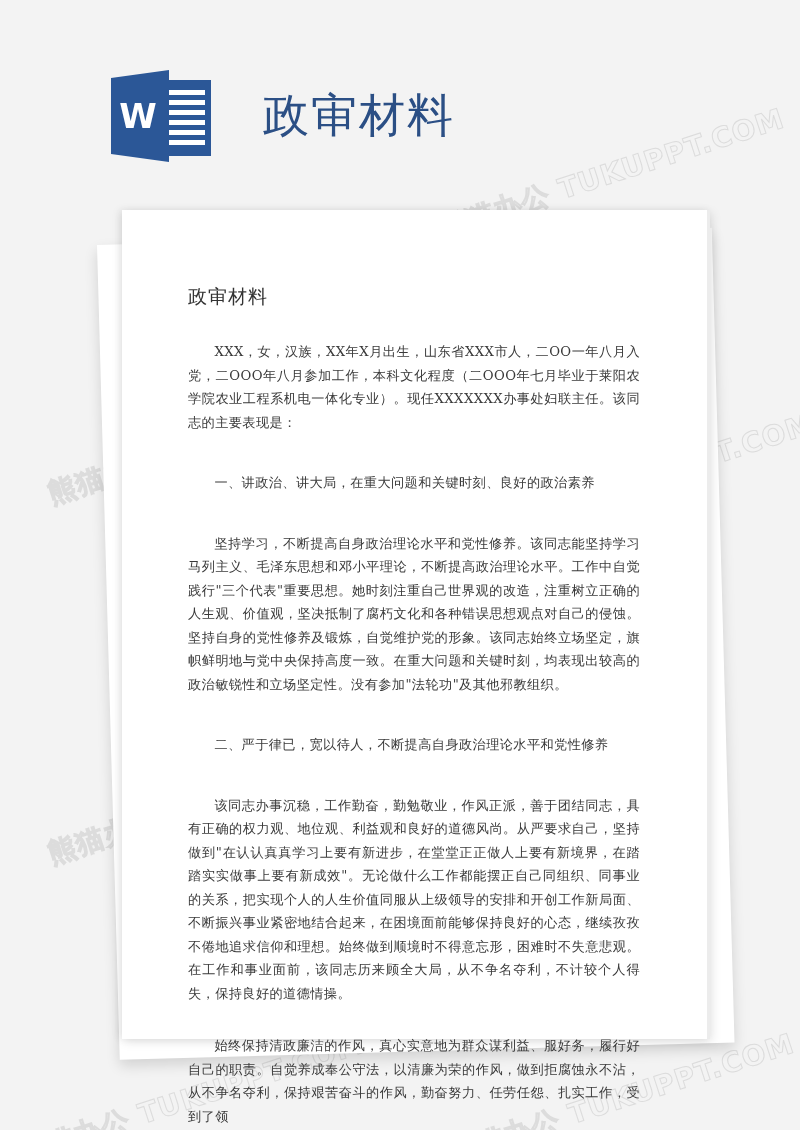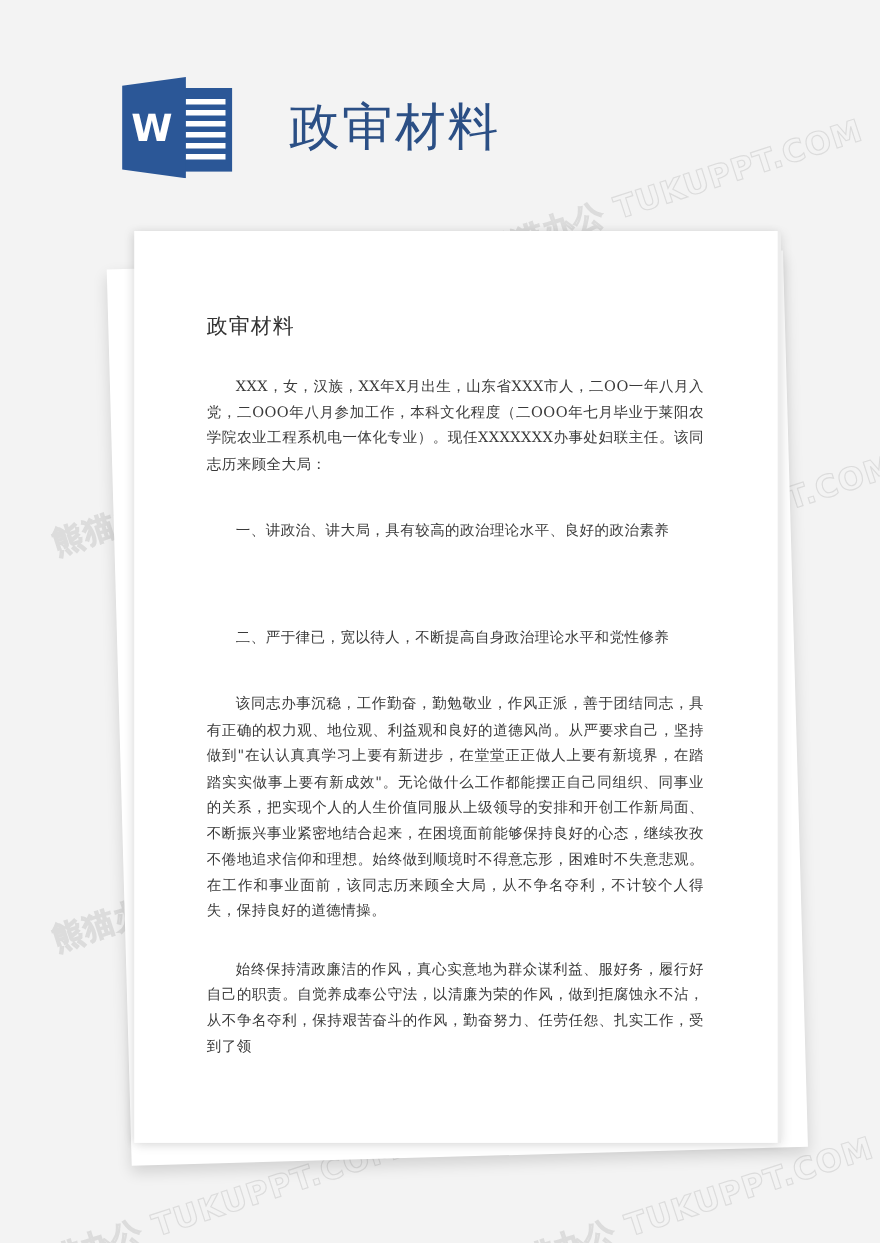--- a/index.html
+++ b/index.html
@@ -70,24 +70,25 @@
 <div class="watermark" style="left:460px; top:460px;">熊猫办公 TUKUPPT.COM</div>
 <div class="watermark" style="left:40px; top:780px;">熊猫办公 TUKUPPT.COM</div>
 <div class="watermark" style="left:10px; top:1080px;">熊猫办公 TUKUPPT.COM</div>
 <div class="watermark" style="left:440px; top:1080px;">熊猫办公 TUKUPPT.COM</div>
 
 <div class="back-page"></div>
 
 <div class="page">
   <div class="doc-title">政审材料</div>
   <div class="content">
-    <p class="para">XXX，女，汉族，XX年X月出生，山东省XXX市人，二OO一年八月入党，二OOO年八月参加工作，本科文化程度（二OOO年七月毕业于莱阳农学院农业工程系机电一体化专业）。现任XXXXXXX办事处妇联主任。该同志历来顾全大局：</p>
+    <p class="para">XXX，女，汉族，XX年X月出生，山东省XXX市人，二OO一年八月入党，二OOO年八月参加工作，本科文化程度（二OOO年七月毕业于莱阳农学院农业工程系机电一体化专业）。现任XXXXXXX办事处妇联主任。该同志的主要表现是：</p>
     <div class="gap-l"></div>
-    <p class="heading">一、讲政治、讲大局，具有较高的政治理论水平、良好的政治素养</p>
+    <p class="heading">一、讲政治、讲大局，在重大问题和关键时刻、良好的政治素养</p>
     <div class="gap-l"></div>
+    <p class="para">坚持学习，不断提高自身政治理论水平和党性修养。该同志能坚持学习马列主义、毛泽东思想和邓小平理论，不断提高政治理论水平。工作中自觉践行"三个代表"重要思想。她时刻注重自己世界观的改造，注重树立正确的人生观、价值观，坚决抵制了腐朽文化和各种错误思想观点对自己的侵蚀。坚持自身的党性修养及锻炼，自觉维护党的形象。该同志始终立场坚定，旗帜鲜明地与党中央保持高度一致。在重大问题和关键时刻，均表现出较高的政治敏锐性和立场坚定性。没有参加"法轮功"及其他邪教组织。</p>
     <div class="gap-l"></div>
     <p class="heading">二、严于律已，宽以待人，不断提高自身政治理论水平和党性修养</p>
     <div class="gap-l"></div>
     <p class="para">该同志办事沉稳，工作勤奋，勤勉敬业，作风正派，善于团结同志，具有正确的权力观、地位观、利益观和良好的道德风尚。从严要求自己，坚持做到"在认认真真学习上要有新进步，在堂堂正正做人上要有新境界，在踏踏实实做事上要有新成效"。无论做什么工作都能摆正自己同组织、同事业的关系，把实现个人的人生价值同服从上级领导的安排和开创工作新局面、不断振兴事业紧密地结合起来，在困境面前能够保持良好的心态，继续孜孜不倦地追求信仰和理想。始终做到顺境时不得意忘形，困难时不失意悲观。在工作和事业面前，该同志历来顾全大局，从不争名夺利，不计较个人得失，保持良好的道德情操。</p>
     <div class="gap-m"></div>
     <p class="para">始终保持清政廉洁的作风，真心实意地为群众谋利益、服好务，履行好自己的职责。自觉养成奉公守法，以清廉为荣的作风，做到拒腐蚀永不沾，从不争名夺利，保持艰苦奋斗的作风，勤奋努力、任劳任怨、扎实工作，受到了领</p>
   </div>
 </div>
 
 </body></html>

